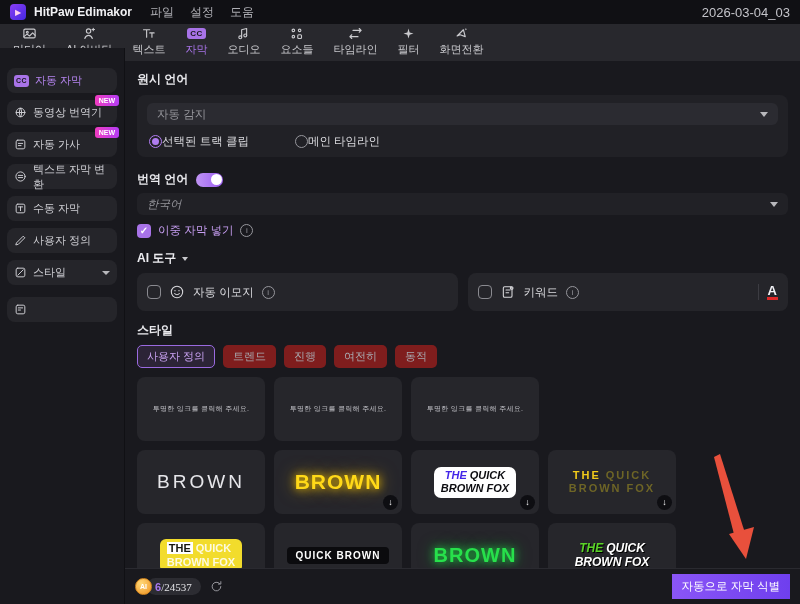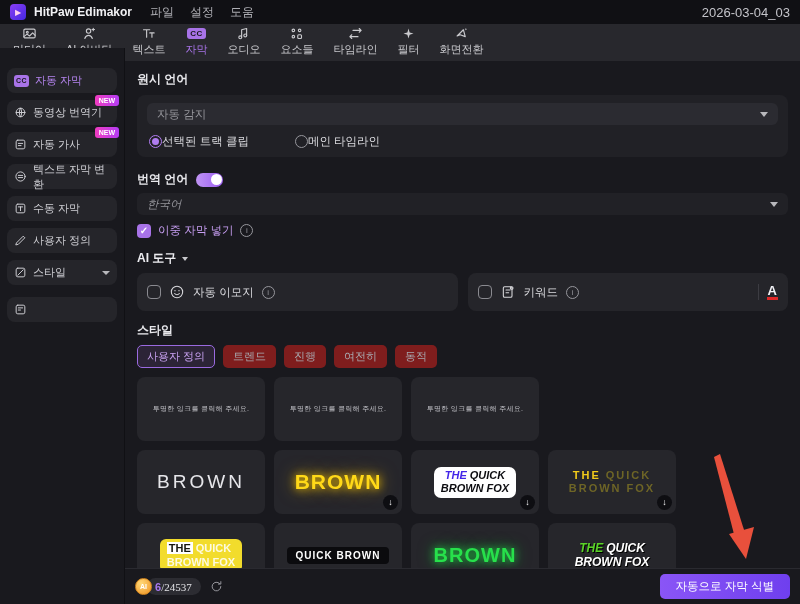--- a/index.html
+++ b/index.html
@@ -114,21 +114,21 @@
   .coin { width:17px; height:17px; border-radius:50%; background:radial-gradient(circle at 35% 30%,#ffd978,#ef9120);
           border:1px solid #d88a20; color:#fff; font-size:7px; font-weight:800; display:flex; align-items:center;
           justify-content:center; z-index:1; flex:none; }
   .credit-pill { background:#2c2c32; border-radius:9px; height:17px; display:flex; align-items:center;
                  padding:0 9px 0 8px; margin-left:-5px; font-size:11px; }
   .credit-pill .used { color:#a878f0; font-weight:700; }
   .credit-pill .total { color:#e2e2e6;font-family:Liberation Serif, serif; }
   .refresh { margin-left:9px; display:flex; }
   .refresh svg { width:13px; height:13px; stroke:#9a9aa0; fill:none; stroke-width:1.8; stroke-linecap:round; }
   .action-btn { margin-left:auto; background:linear-gradient(90deg,#8a55f6,#6f3fee); color:#fff; font-size:11.5px;
-                border:none; border-radius:5px; padding:5px 16px; cursor:pointer; font-family:inherit; }
+                border:none; border-radius:0; padding:5px 10px; cursor:pointer; font-family:inherit; }
 
   .red-arrow { position:absolute; left:698px; top:454px; width:70px; height:112px; z-index:6; pointer-events:none; }
 </style>
 </head>
 <body>
 
 <div class="titlebar">
   <div class="logo">
       <span>▶</span>
     </div>

